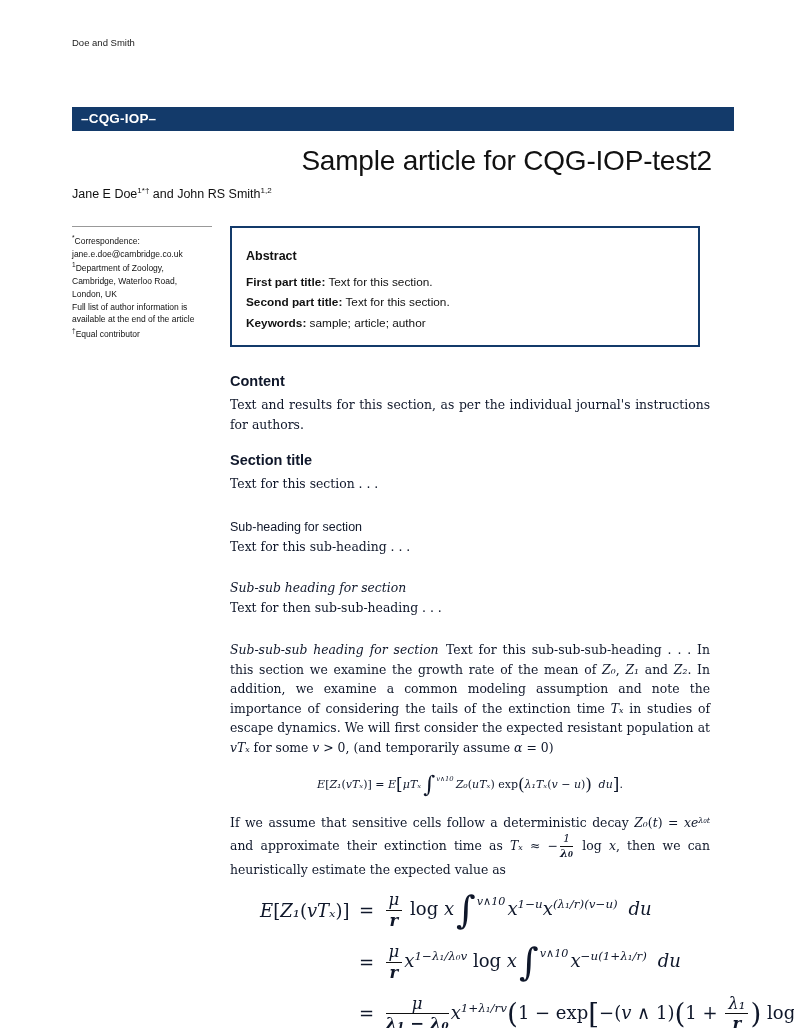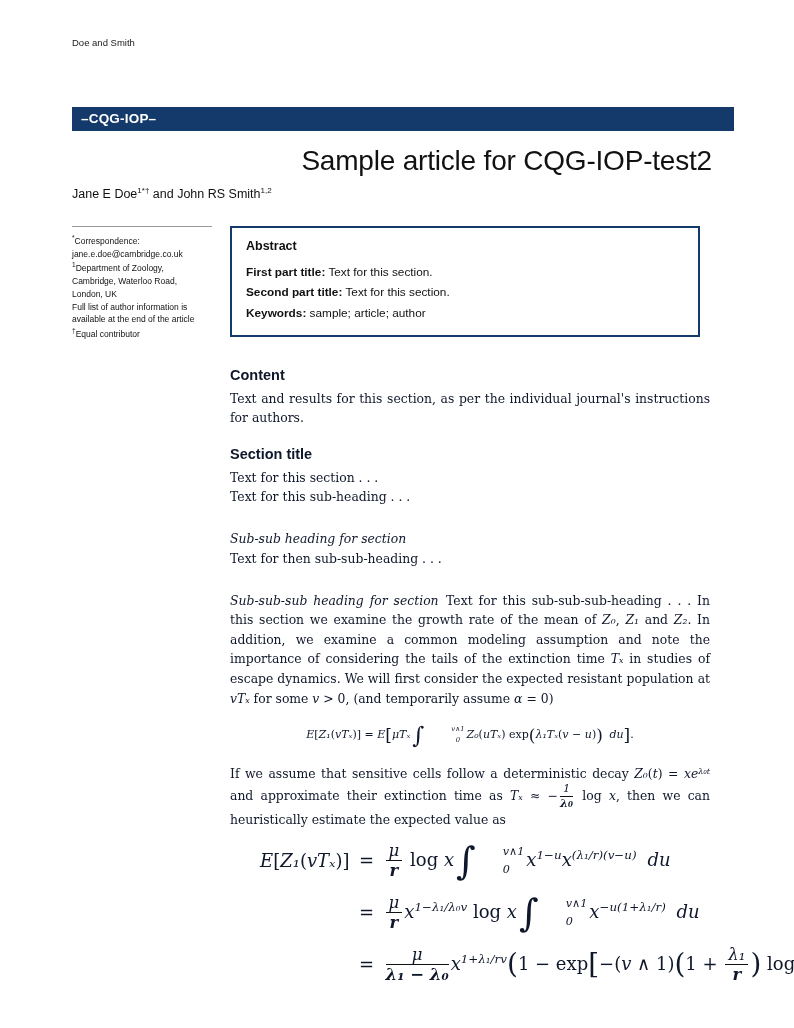--- a/index.html
+++ b/index.html
@@ -9,21 +9,21 @@
   .banner{margin-top:59px;box-sizing:border-box;width:662px;height:24px;background:#133A6A;color:#fff;
           font:bold 13.5px "Liberation Sans",sans-serif;line-height:24px;padding-left:9px;letter-spacing:0.2px;}
   .title{margin:14px 0 0;font-family:"Liberation Sans",sans-serif;font-weight:500;font-size:28px;color:#111;letter-spacing:-0.2px;text-align:right;}
   .authors{margin-top:9px;font:12.5px "Liberation Sans",sans-serif;color:#111;}
   .authors sup{font-size:8px;}
   .cols{display:flex;margin-top:25px;align-items:flex-start;}
   .sidebar{flex:0 0 140px;border-top:1px solid #999999;padding-top:6px;
            font:8.5px/1.5 "Liberation Sans",sans-serif;color:#111;}
   .side-line{white-space:nowrap;}
   .side-sup{vertical-align:super;font-size:6.5px;}
-  .abstract-box{margin-left:18px;box-sizing:border-box;width:470px;border:2px solid #133A6A;padding:11px 14px 12px;}
+  .abstract-box{margin-left:18px;box-sizing:border-box;width:470px;border:2px solid #133A6A;padding:21px 14px 12px;}
   .abs-head{font:bold 12.5px "Liberation Sans",sans-serif;color:#111;margin-bottom:9px;}
   .abs-item{font:11.8px/1.72 "Liberation Sans",sans-serif;color:#111;}
   .abs-item b{font-weight:bold;}
   .main{margin-left:158px;width:480px;color:#0f172a;}
   .h2{font:bold 14.5px "Liberation Sans",sans-serif;margin:26px 0 6px;}
   .h2.tight{margin-top:18px;}
   .h3{font-family:"Liberation Sans",sans-serif;font-weight:500;font-size:12.5px;margin:26px 0 3px;}
   .h4{font-family:"DejaVu Serif",serif;font-style:italic;font-weight:normal;font-size:12.4px;margin:24px 0 3px;}
   .body{font:12.4px/1.58 "DejaVu Serif",serif;text-align:justify;margin:0;}
   .para{margin-top:22px;}
@@ -31,22 +31,22 @@
   .math{font-family:"DejaVu Serif",serif;}
   .mi{font-style:italic;}
   .mn{font-style:normal;}
   .msup{font-size:0.66em;vertical-align:0.55em;font-style:italic;}
   .mg{display:inline-block;width:0.6em;}
   .mfrac{display:inline-block;vertical-align:middle;text-align:center;font-size:0.92em;margin:0 2px;}
   .fnum{display:block;padding:0 3px 1px;border-bottom:1px solid #111;font-style:italic;line-height:1.05;}
   .fden{display:block;padding-top:1px;font-style:italic;line-height:1.05;font-weight:bold;}
   .mint{display:inline-block;vertical-align:middle;margin:0 2px;white-space:nowrap;}
   .isym{font-size:2.1em;vertical-align:middle;line-height:0.9;display:inline-block;}
-  .ilims{display:inline-flex;flex-direction:column;justify-content:space-between;height:2.6em;
-         vertical-align:middle;font-size:0.62em;font-style:italic;line-height:1;padding:2px 0 2px 1px;margin-left:26px;}
+  .ilims{display:inline-flex;justify-content:space-between;height:2.6em;
+         vertical-align:middle;font-size:0.62em;font-style:italic;line-height:1;padding:2px 0 2px 1px;}
   .mbig{font-size:1.55em;vertical-align:middle;line-height:0;display:inline-block;}
   .eq-display{text-align:center;margin:16px 0 18px;font-size:11px;}
   .eqnarray{display:grid;grid-template-columns:max-content 14px max-content 1fr;column-gap:10px;row-gap:14px;
             align-items:center;padding-left:30px;margin-top:12px;font-size:18px;}
   .eq-lhs{justify-self:end;}
   .eq-rel{justify-self:center;}
   .eq-rhs{justify-self:start;}
   .eq-tag{justify-self:end;font-style:normal;}
 </style>
 </head>
@@ -88,20 +88,21 @@
       </section>
     </div>
 
     <main class="main">
       <h2 class="h2">Content</h2>
       <p class="body">Text and results for this section, as per the individual journal's instructions for authors.</p>
 
       <h2 class="h2 tight">Section title</h2>
       <p class="body">Text for this section . . .</p>
 
+      <h3 class="h3">Sub-heading for section</h3>
       <p class="body">Text for this sub-heading . . .</p>
 
       <h4 class="h4">Sub-sub heading for section</h4>
       <p class="body">Text for then sub-sub-heading . . .</p>
 
       <p class="body para math"><span class="mi">Sub-sub-sub heading for section</span><span class="mg"></span><span class="mn">Text for this sub-sub-sub-heading . . . In this section we examine the growth rate of the mean of </span><span class="mi">Z₀</span><span class="mn">, </span><span class="mi">Z₁</span><span class="mn"> and </span><span class="mi">Z₂</span><span class="mn">. In addition, we examine a common modeling assumption and note the importance of considering the tails of the extinction time </span><span class="mi">Tₓ</span><span class="mn"> in studies of escape dynamics. We will first consider the expected resistant population at </span><span class="mi">vTₓ</span><span class="mn"> for some </span><span class="mi">v</span><span class="mn"> &gt; 0, (and temporarily assume </span><span class="mi">α</span><span class="mn"> = 0)</span></p>
 
       <div class="eq-display math"><span class="mi">E</span><span class="mn">[</span><span class="mi">Z₁</span><span class="mn">(</span><span class="mi">vTₓ</span><span class="mn">)] = </span><span class="mi">E</span><span class="mbig">[</span><span class="mi">μTₓ</span><span class="mint"><span class="isym">∫</span><span class="ilims">
               <span class="ihi">v∧1</span>
               <span class="ilo">0</span>

